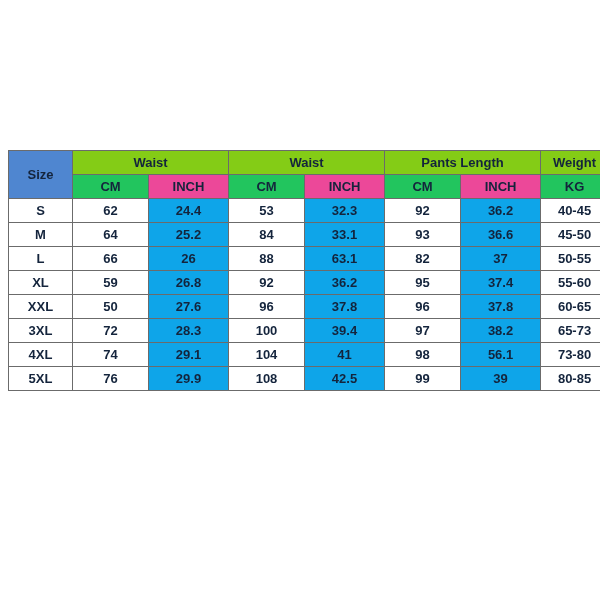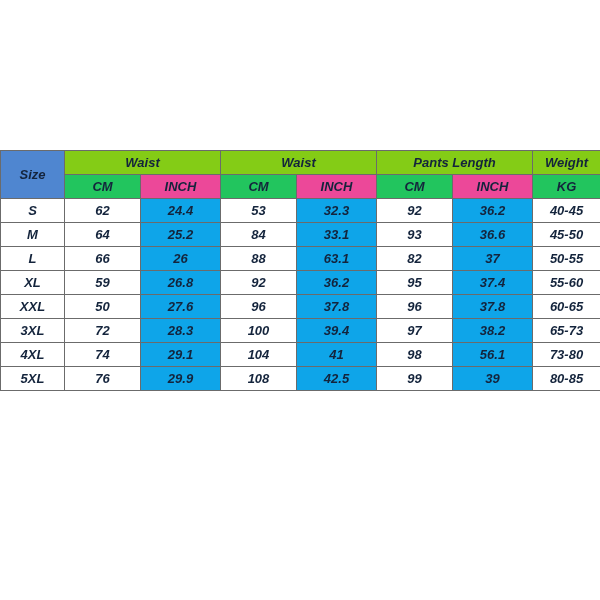--- a/index.html
+++ b/index.html
@@ -13,21 +13,21 @@
     font-family: "Liberation Sans", sans-serif;
     overflow: hidden;
   }
   #page {
     position: relative;
     width: 600px;
     height: 540px;
     background: #ffffff;
     display: flex;
     align-items: center;
-    font-style: italic;
+    justify-content: center;
   }
   #chart-wrap {
     width: 584px;
     margin-top: 0px;
   }
   table.size-chart {
     border-collapse: collapse;
     table-layout: fixed;
     width: 584px;
     background: #ffffff;

